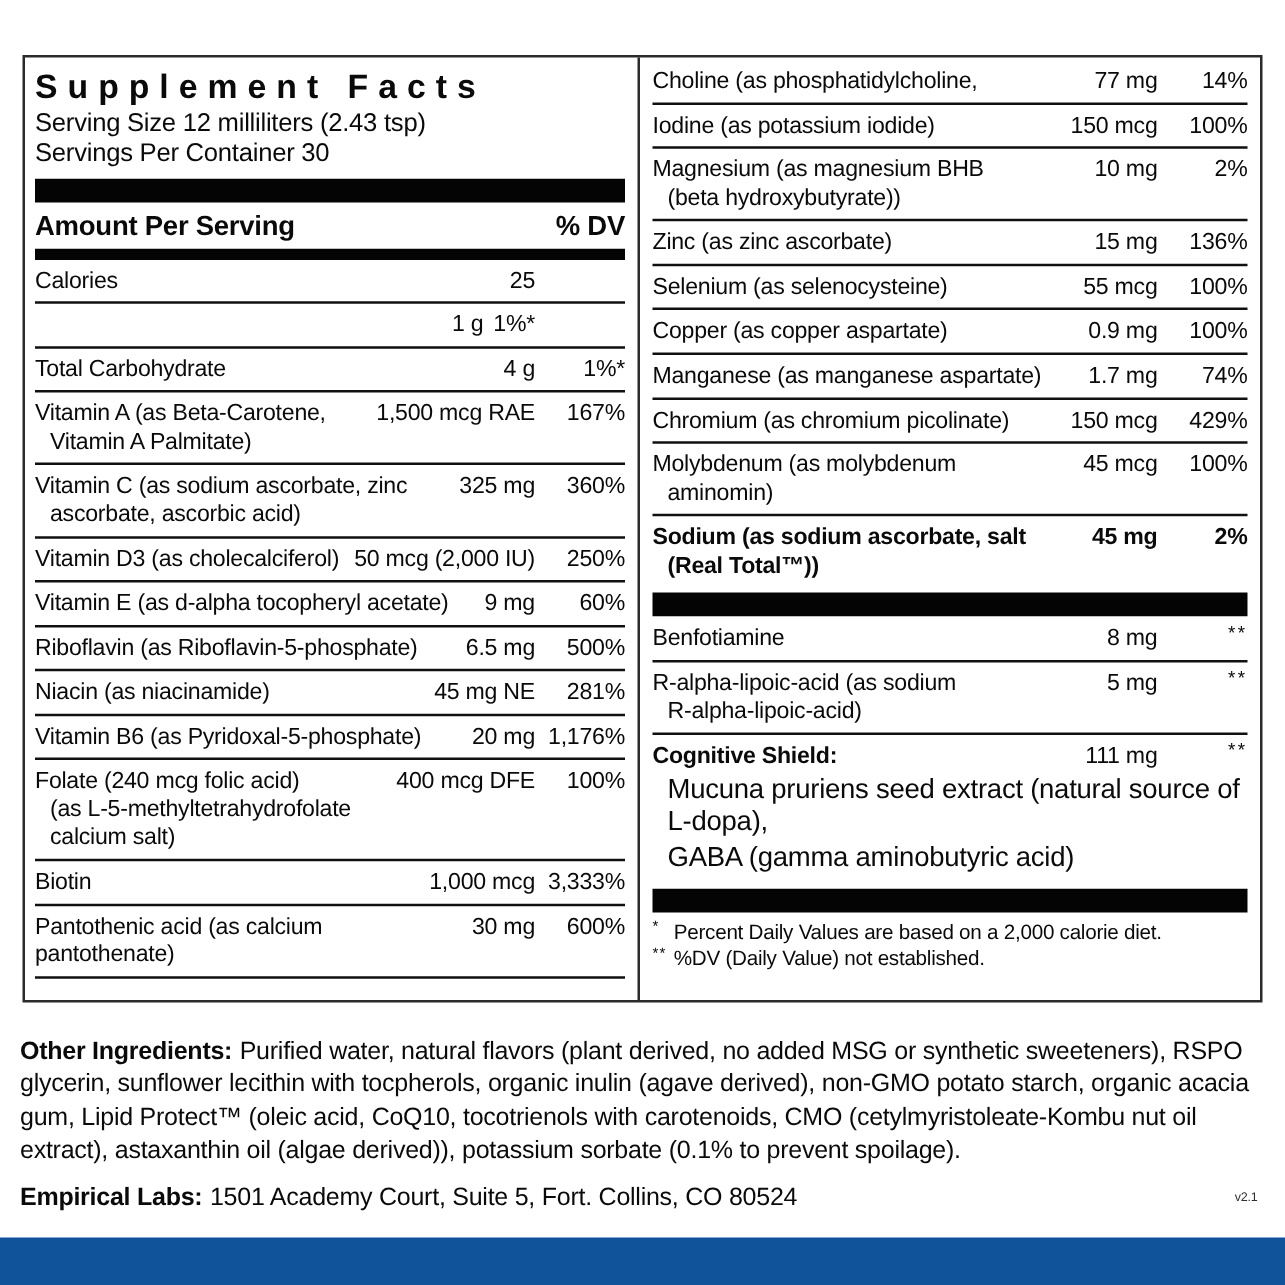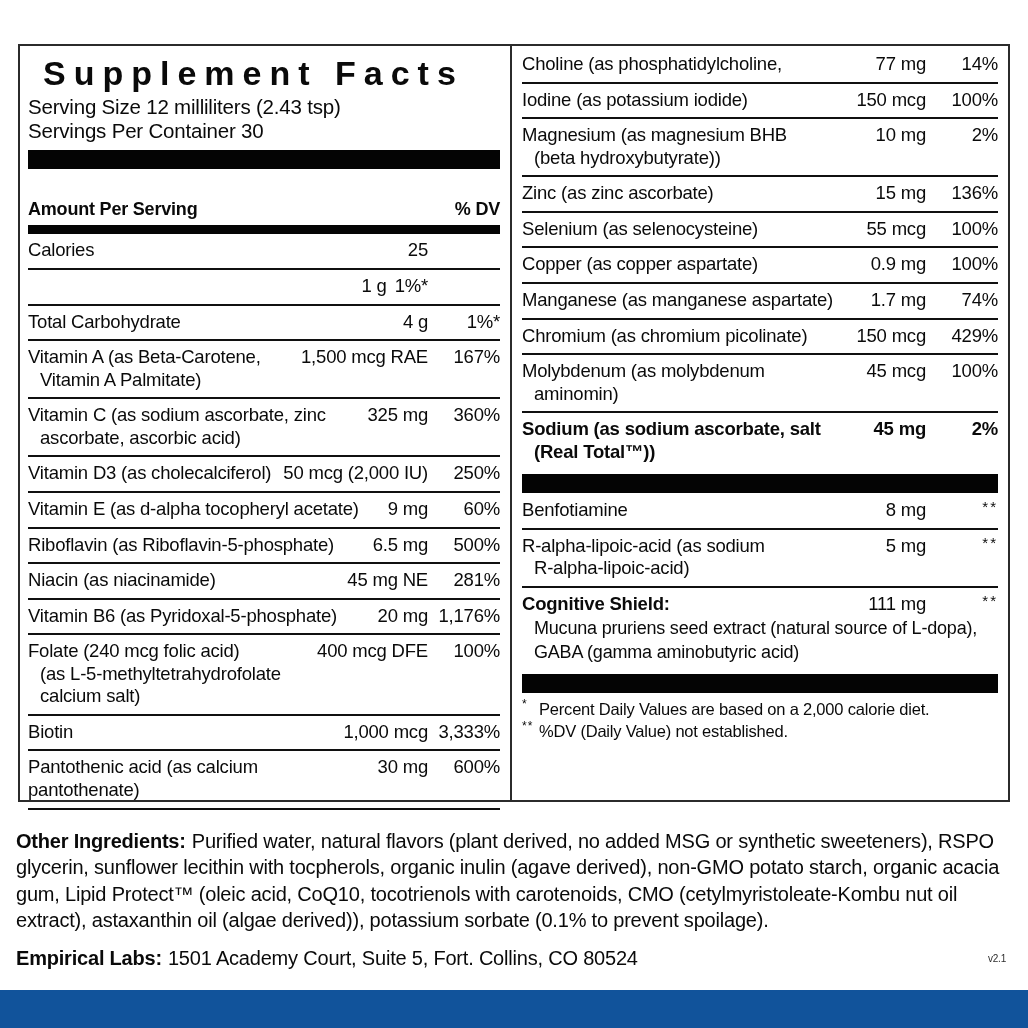--- a/index.html
+++ b/index.html
@@ -12,51 +12,51 @@
     position:absolute; left:18px; top:44px; width:992px; height:758px;
     border:2px solid #2b2b2b; box-sizing:border-box; display:flex; background:#fff;
   }
   .col-left {
     width:492px; border-right:2px solid #2b2b2b; box-sizing:border-box;
     padding:6px 10px 0 8px; flex:none;
   }
   .col-right { flex:1; box-sizing:border-box; padding:2px 10px 0 10px; }
 
   .sf-title {
-    font-size:34px; font-weight:bold; letter-spacing:8px; line-height:1.12;
-    white-space:nowrap; margin:2px 0 3px 15px;
+    font-size:27px; font-weight:bold; letter-spacing:8px; line-height:1.12;
+    white-space:nowrap; margin:2px 0 3px 0;
   }
   .serving { font-size:20.5px; line-height:1.18; }
 
   .bar-thick { height:19px; background:#040404; margin-top:7px; }
   .bar-med   { height:9px;  background:#040404; }
   .divider-bar { height:19px; background:#040404; margin:5px 0 1px 0; }
 
   .aps-row {
     display:flex; justify-content:space-between; align-items:center;
-    font-weight:bold; font-size:18px; padding:6px 0 5px 0;margin-top:24px;
+    font-weight:bold; font-size:22px; padding:6px 0 5px 0;
   }
 
   .rows { }
   .row {
     display:grid; grid-template-columns:1fr auto 64px; column-gap:8px;
     align-items:start; font-size:18.5px; line-height:1.22;
     padding:5px 0 6px 0; border-bottom:2px solid #101010;
   }
   .cell-name { min-width:0; }
   .name2 { padding-left:12px; }
   .cell-amount { text-align:right; white-space:nowrap; }
   .cell-dv { text-align:right; white-space:nowrap; }
 
   .rows-top .row:last-child { border-bottom:none;font-weight:bold; }
   .rows-b .cell-dv, .dv-sup { font-size:15px; letter-spacing:2px; margin-top:-1px; }
 
   .cs-row { border-bottom:none; padding-bottom:0; }
   .cs-name { font-weight:bold; }
-  .cs-ing { font-size:18px; line-height:1.22; padding-left:12px; margin-top:2px; }
+  .cs-ing { font-size:22px; line-height:1.22; padding-left:12px; margin-top:2px; }
   .cs-wrap { padding-bottom:6px; }
 
   .footnotes { margin-top:6px; }
   .footnote { display:flex; font-size:16.5px; line-height:1.3; }
   .fn-marker {
     width:17px; flex:none; font-size:12px; position:relative; top:-2px;
     letter-spacing:1px;
   }
 
   .bottom { position:absolute; left:16px; top:828px; width:996px; }

